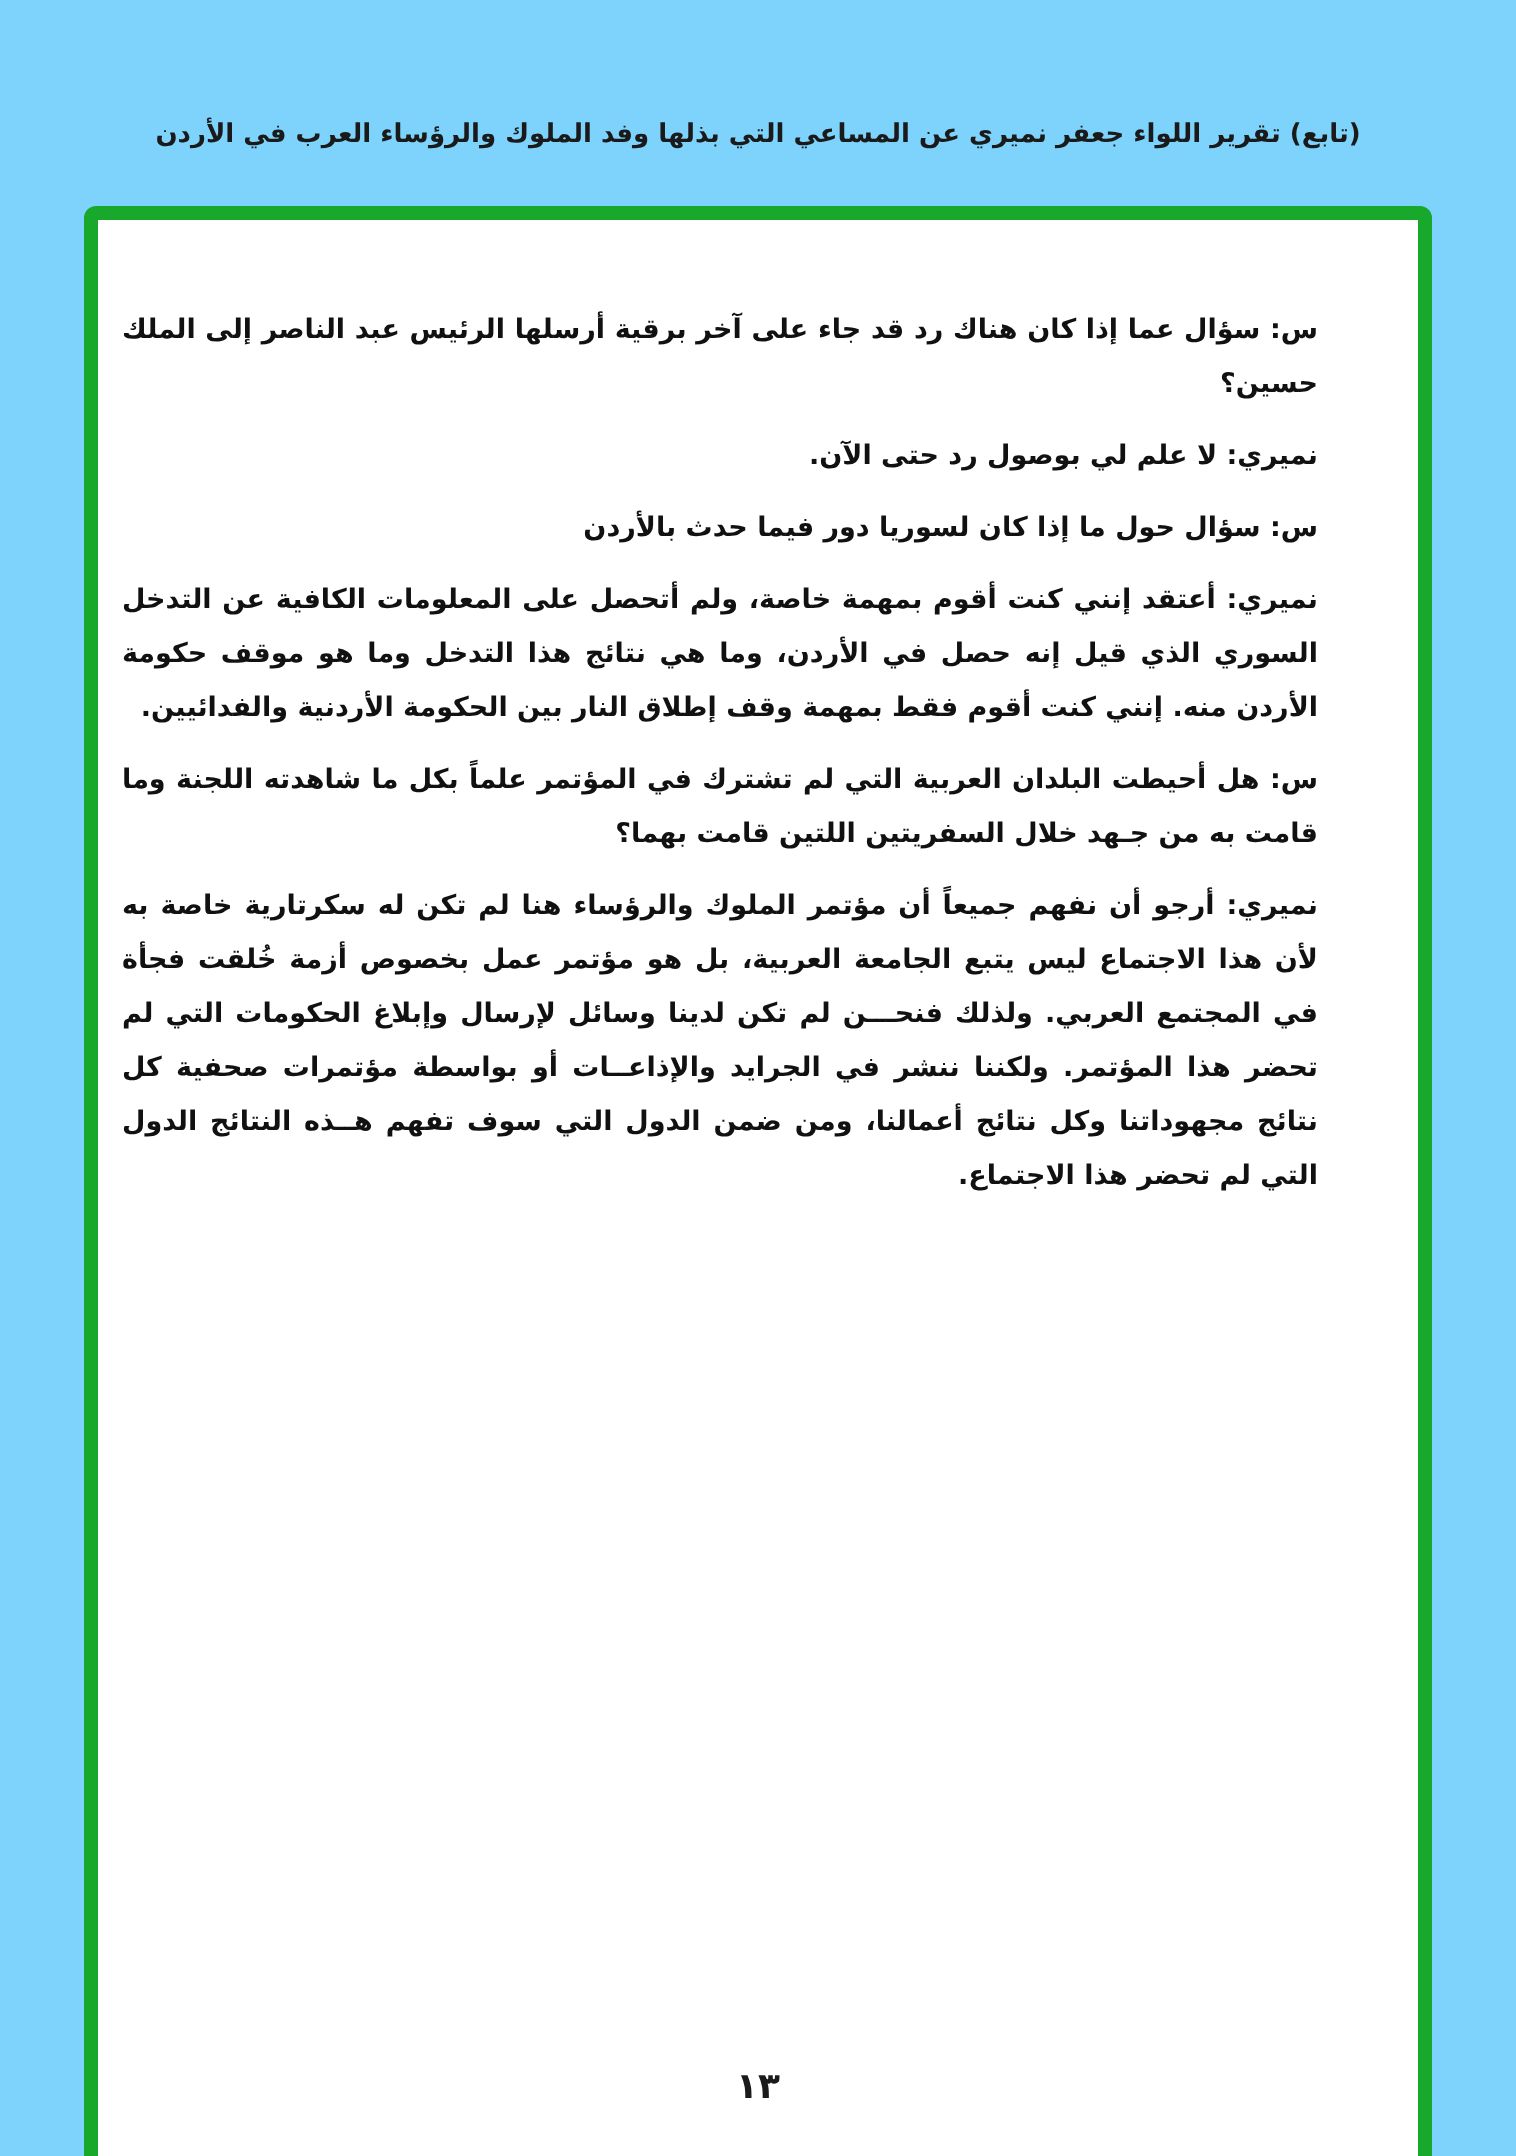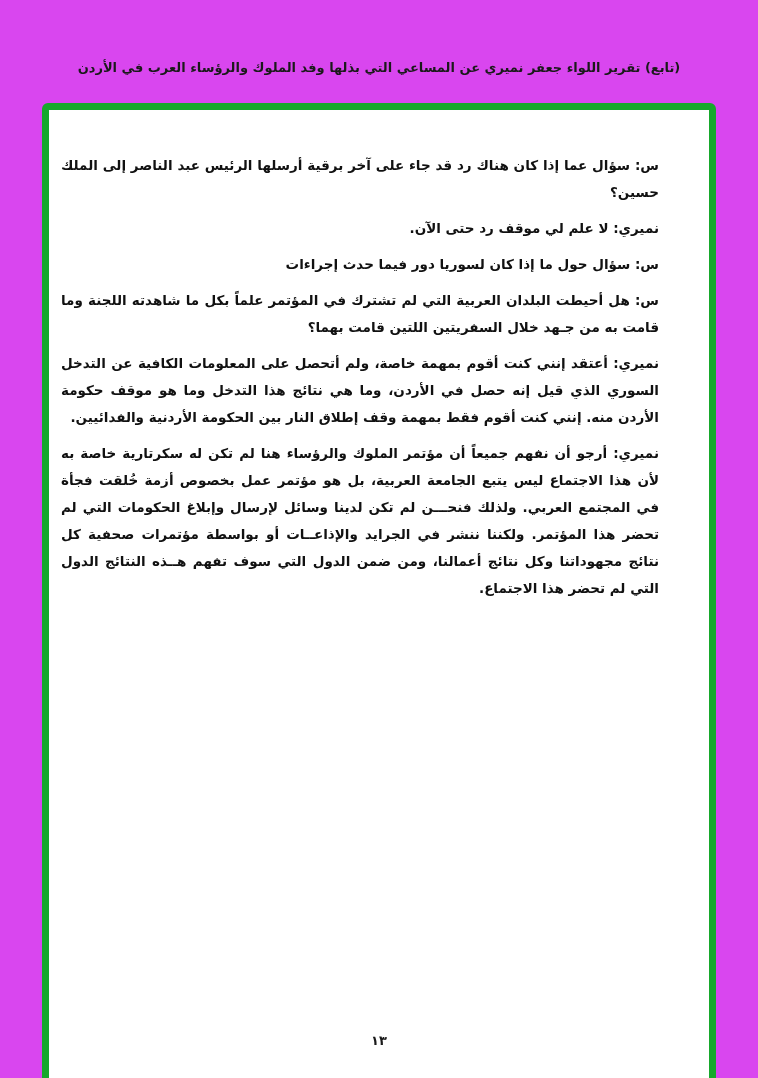--- a/index.html
+++ b/index.html
@@ -5,21 +5,21 @@
   * { margin: 0; padding: 0; box-sizing: border-box; }
   html, body { background: #ffffff; }
   body {
     font-family: "DejaVu Sans", "Liberation Sans", sans-serif;
     direction: rtl;
   }
   .page {
     position: relative;
     width: 758px;
     height: 1078px;
-    background: #d946ef;
+    background: #7dd3fc;
     overflow: hidden;
     margin: 0 auto;
   }
   .doc-header {
     position: absolute;
     top: 60px;
     left: 0;
     width: 100%;
     text-align: center;
     font-size: 13px;
@@ -54,38 +54,38 @@
     text-align-last: right;
     margin-bottom: 9px;
     direction: rtl;
   }
   .page-number {
     position: absolute;
     top: 1033px;
     left: 0;
     width: 100%;
     text-align: center;
-    font-size: 13px;
+    font-size: 18px;
     font-weight: 700;
     color: #1a1a1a;
   }
 </style>
 </head>
 <body>
 
 <div class="page">
 
   <div class="doc-header">(تابع) تقرير اللواء جعفر نميري عن المساعي التي بذلها وفد الملوك والرؤساء العرب في الأردن</div>
 
   <div class="doc-frame" style="border-color: rgb(23, 168, 44);">
     <div class="doc-body">
       <p>س: سؤال عما إذا كان هناك رد قد جاء على آخر برقية أرسلها الرئيس عبد الناصر إلى الملك حسين؟</p>
-      <p>نميري: لا علم لي موقف رد حتى الآن.</p>
-      <p>س: سؤال حول ما إذا كان لسوريا دور فيما حدث إجراءات</p>
+      <p>نميري: لا علم لي بوصول رد حتى الآن.</p>
+      <p>س: سؤال حول ما إذا كان لسوريا دور فيما حدث بالأردن</p>
+      <p>نميري: أعتقد إنني كنت أقوم بمهمة خاصة، ولم أتحصل على المعلومات الكافية عن التدخل السوري الذي قيل إنه حصل في الأردن، وما هي نتائج هذا التدخل وما هو موقف حكومة الأردن منه. إنني كنت أقوم فقط بمهمة وقف إطلاق النار بين الحكومة الأردنية والفدائيين.</p>
       <p>س: هل أحيطت البلدان العربية التي لم تشترك في المؤتمر علماً بكل ما شاهدته اللجنة وما قامت به من جـهد خلال السفريتين اللتين قامت بهما؟</p>
-      <p>نميري: أعتقد إنني كنت أقوم بمهمة خاصة، ولم أتحصل على المعلومات الكافية عن التدخل السوري الذي قيل إنه حصل في الأردن، وما هي نتائج هذا التدخل وما هو موقف حكومة الأردن منه. إنني كنت أقوم فقط بمهمة وقف إطلاق النار بين الحكومة الأردنية والفدائيين.</p>
       <p>نميري: أرجو أن نفهم جميعاً أن مؤتمر الملوك والرؤساء هنا لم تكن له سكرتارية خاصة به لأن هذا الاجتماع ليس يتبع الجامعة العربية، بل هو مؤتمر عمل بخصوص أزمة خُلقت فجأة في المجتمع العربي. ولذلك فنحـــن لم تكن لدينا وسائل لإرسال وإبلاغ الحكومات التي لم تحضر هذا المؤتمر. ولكننا ننشر في الجرايد والإذاعــات أو بواسطة مؤتمرات صحفية كل نتائج مجهوداتنا وكل نتائج أعمالنا، ومن ضمن الدول التي سوف تفهم هــذه النتائج الدول التي لم تحضر هذا الاجتماع.</p>
     </div>
   </div>
 
   <div class="page-number">١٣</div>
 
 </div>
 
 </body></html>

